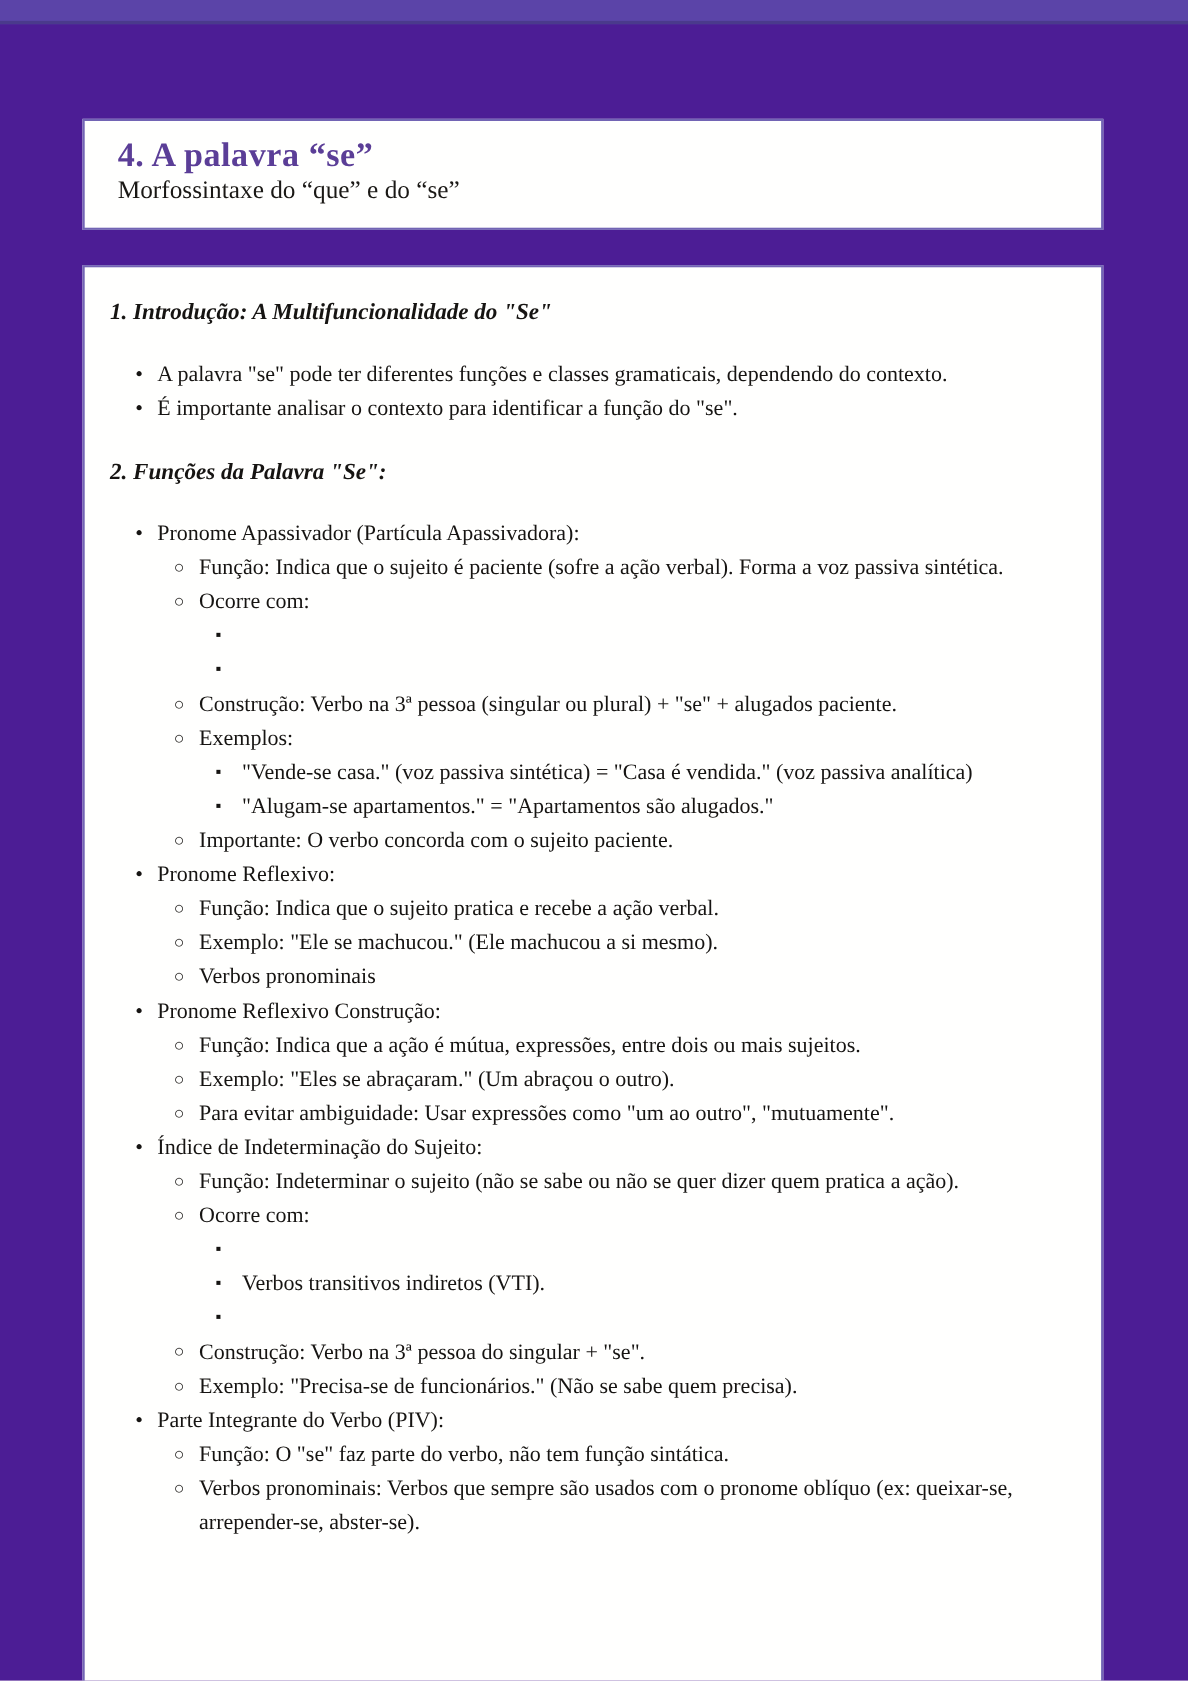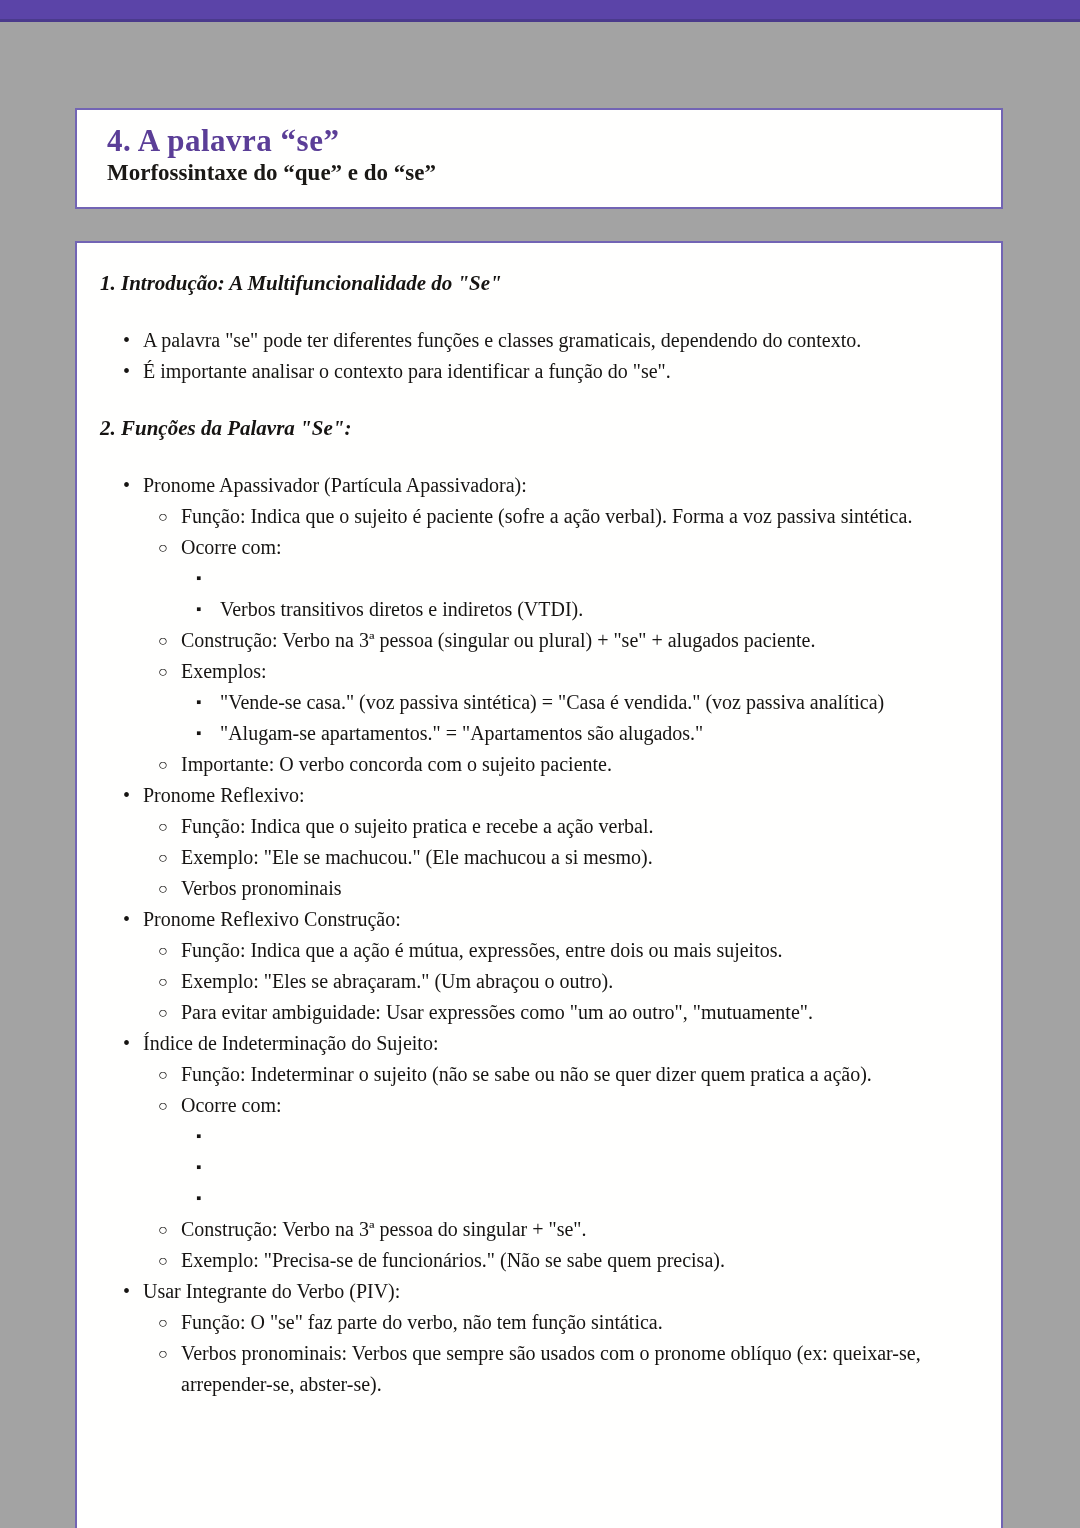--- a/index.html
+++ b/index.html
@@ -7,21 +7,21 @@
     padding: 0;
     background: #fffdf9;
     font-family: "Liberation Serif", "DejaVu Serif", serif;
     color: #161412;
   }
   .page {
     position: relative;
     width: 1080px;
     height: 1528px;
     overflow: hidden;
-    background: #a3a3a3;
+    background: #4c1d95;
   }
   .topbar {
     position: absolute;
     top: 0; left: 0;
     width: 1080px;
     height: 22px;
     background: #5b44a8;
     border-bottom: 3px solid #4a3a8c;
     box-sizing: border-box;
   }
@@ -44,21 +44,20 @@
     line-height: 36px;
     font-weight: bold;
     color: #5b3e97;
     letter-spacing: 0.5px;
   }
   .title-box p {
     margin: 0;
     font-size: 23px;
     line-height: 28px;
     color: #1a1815;
-    font-weight: bold;
   }
   .content-box {
     top: 241px;
     height: 1310px;
     padding: 25px 14px 0 23px;
   }
   .sec-heading {
     font-weight: bold;
     font-size: 21px;
     line-height: 31px;
@@ -121,21 +120,20 @@
         </div>
         <div class="li l2">
           <span class="marker">○</span>
           <span class="txt">Ocorre com:</span>
         </div>
         <div class="li l3">
           <span class="marker">▪</span>
         </div>
         <div class="li l3">
           <span class="marker">▪</span>
-          <span class="txt">Verbos transitivos diretos e indiretos (VTDI).</span>
         </div>
         <div class="li l2">
           <span class="marker">○</span>
           <span class="txt">Construção: Verbo na 3ª pessoa (singular ou plural) + "se" + alugados paciente.</span>
         </div>
         <div class="li l2">
           <span class="marker">○</span>
           <span class="txt">Exemplos:</span>
         </div>
         <div class="li l3">
@@ -192,35 +190,36 @@
         </div>
         <div class="li l2">
           <span class="marker">○</span>
           <span class="txt">Ocorre com:</span>
         </div>
         <div class="li l3">
           <span class="marker">▪</span>
         </div>
         <div class="li l3">
           <span class="marker">▪</span>
+          <span class="txt">Verbos transitivos indiretos (VTI).</span>
         </div>
         <div class="li l3">
           <span class="marker">▪</span>
         </div>
         <div class="li l2">
           <span class="marker">○</span>
           <span class="txt">Construção: Verbo na 3ª pessoa do singular + "se".</span>
         </div>
         <div class="li l2">
           <span class="marker">○</span>
           <span class="txt">Exemplo: "Precisa-se de funcionários." (Não se sabe quem precisa).</span>
         </div>
         <div class="li l1">
           <span class="marker">•</span>
-          <span class="txt">Usar Integrante do Verbo (PIV):</span>
+          <span class="txt">Parte Integrante do Verbo (PIV):</span>
         </div>
         <div class="li l2">
           <span class="marker">○</span>
           <span class="txt">Função: O "se" faz parte do verbo, não tem função sintática.</span>
         </div>
         <div class="li l2">
           <span class="marker">○</span>
           <span class="txt">Verbos pronominais: Verbos que sempre são usados com o pronome oblíquo (ex: queixar-se, arrepender-se, abster-se).</span>
         </div>
       </div>

